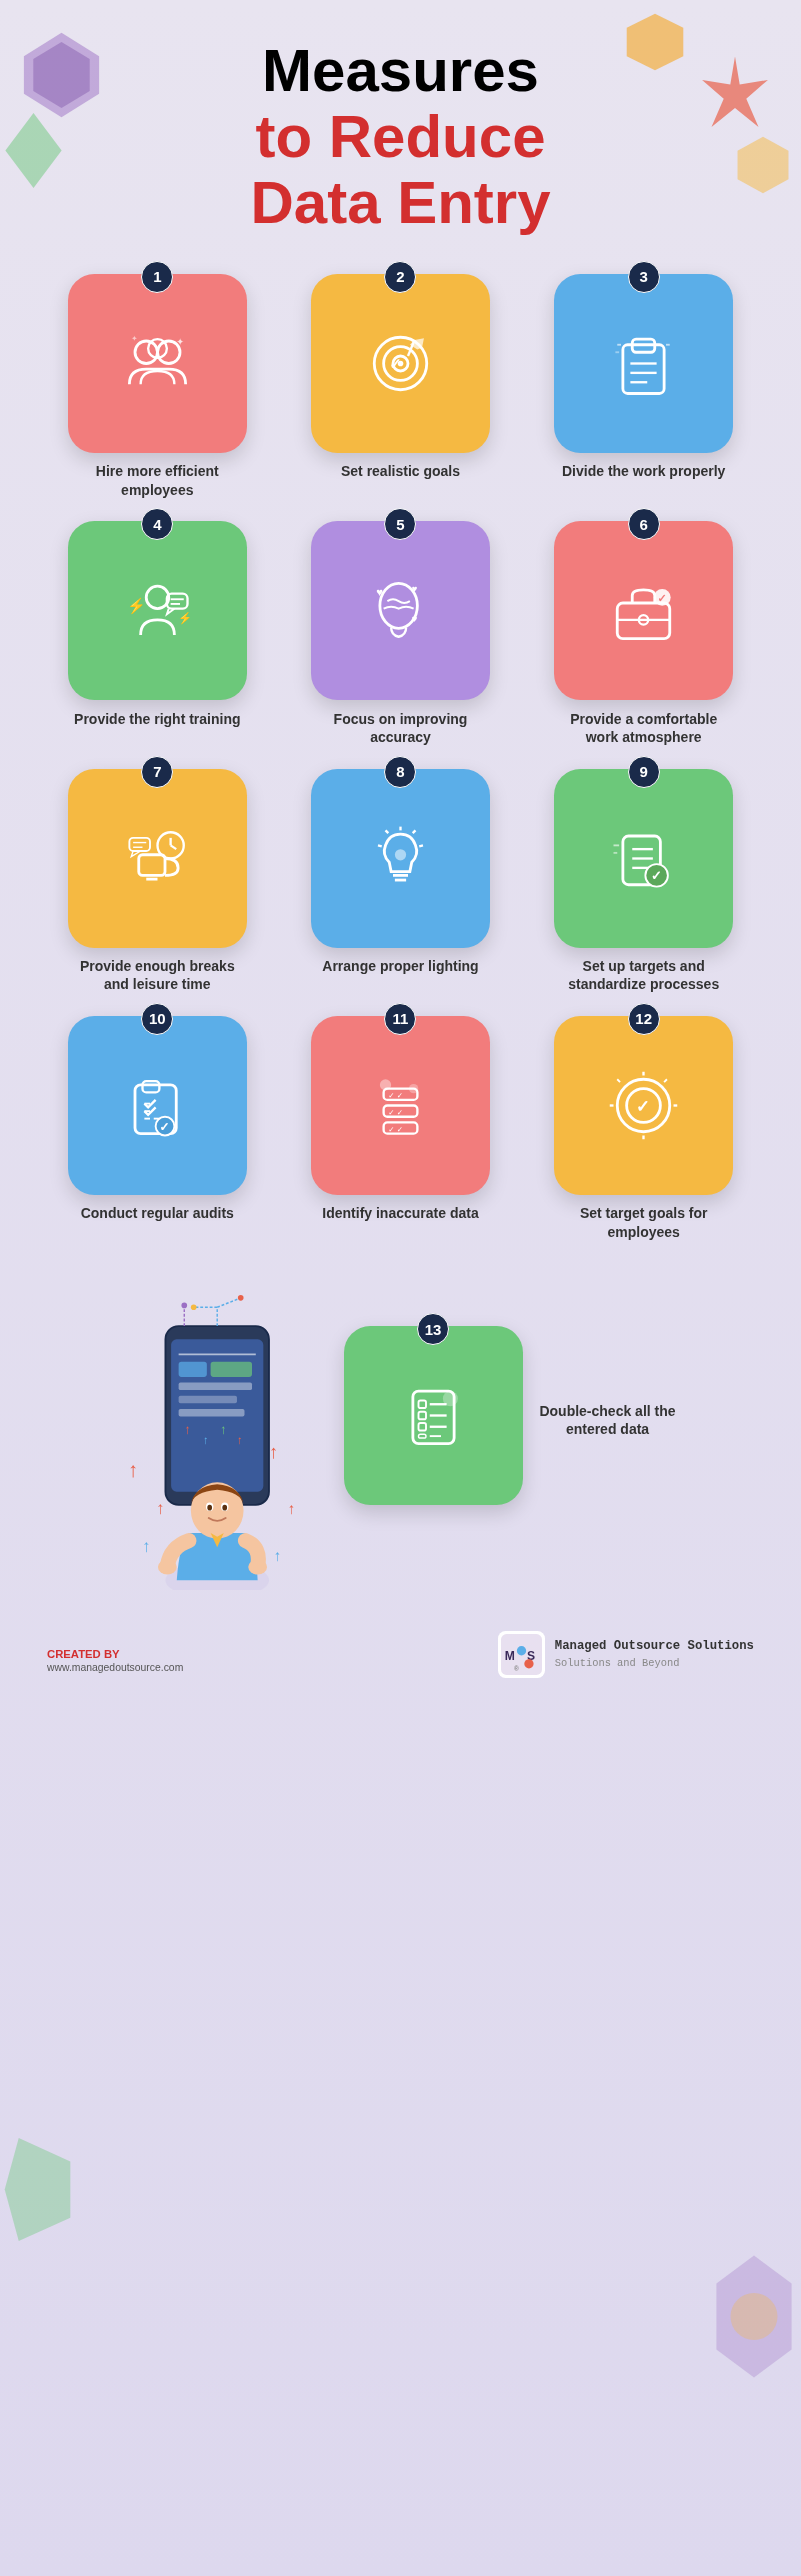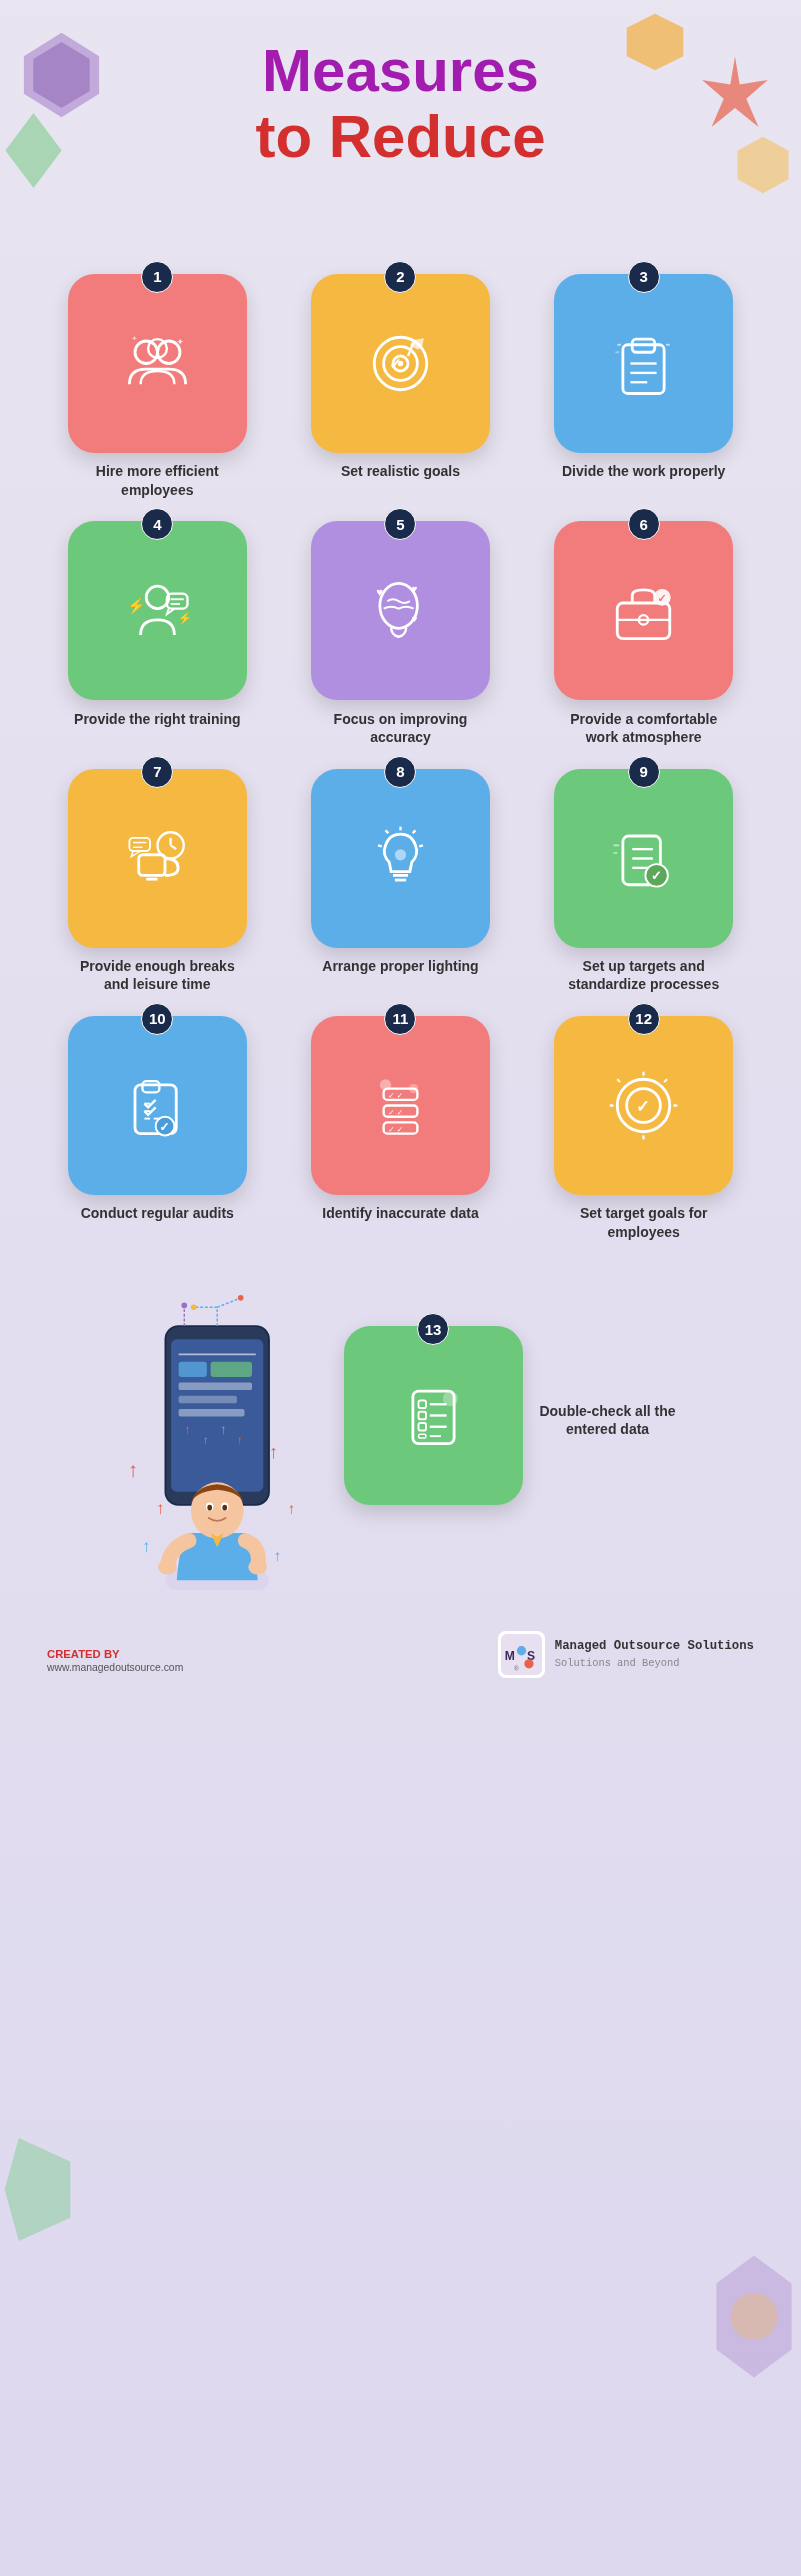--- a/index.html
+++ b/index.html
@@ -23,21 +23,21 @@
       text-align: center;
       padding: 38px 57px 19px;
       position: relative;
       z-index: 2;
     }
     .header h1 {
       font-size: 60px;
       font-weight: 900;
       line-height: 1.1;
     }
-    .header h1 .gold { color: #a21caf; }
+    .header h1 .gold { color: #000000; }
     .header h1 .red { color: #d32f2f; }
 
     
     .grid-section {
       display: grid;
       grid-template-columns: repeat(3, 1fr);
       gap: 22.6px;
       padding: 19px 47px;
       position: relative;
       z-index: 2;
@@ -213,21 +213,21 @@
 
 <svg class="deco" style="bottom:189px;right:0px;width:94px;height:141px;" viewBox="0 0 100 150">
   <polygon points="50,10 90,40 90,110 50,140 10,110 10,40" fill="#9b6fc4" opacity="0.3"></polygon>
   <circle cx="50" cy="75" r="25" fill="#f5b942" opacity="0.3"></circle>
 </svg>
 
 <header class="header">
   <h1>
     <span class="gold">Measures</span><br>
     <span class="red">to Reduce</span><br>
-    <br>
+    <span class="red">Data Entry</span><br>
   </h1>
 </header>
 
 <section class="grid-section">
 
   <div class="card-wrap">
     <div class="card c-red">
       <div class="badge">1</div>
       <svg class="icon-svg" viewBox="0 0 80 80" fill="none">
         <circle cx="28" cy="28" r="12" stroke="white" stroke-width="3" fill="none"></circle>

